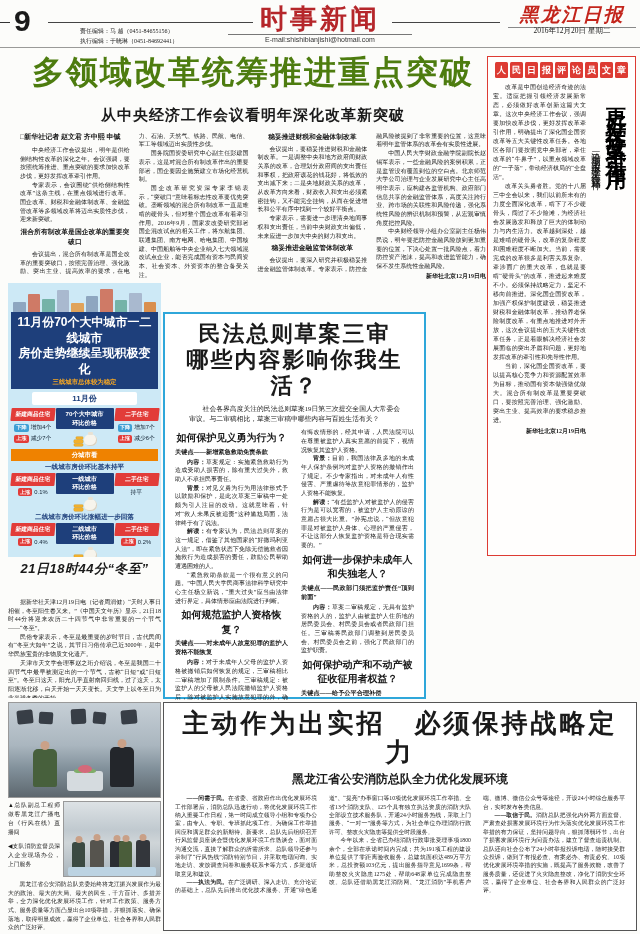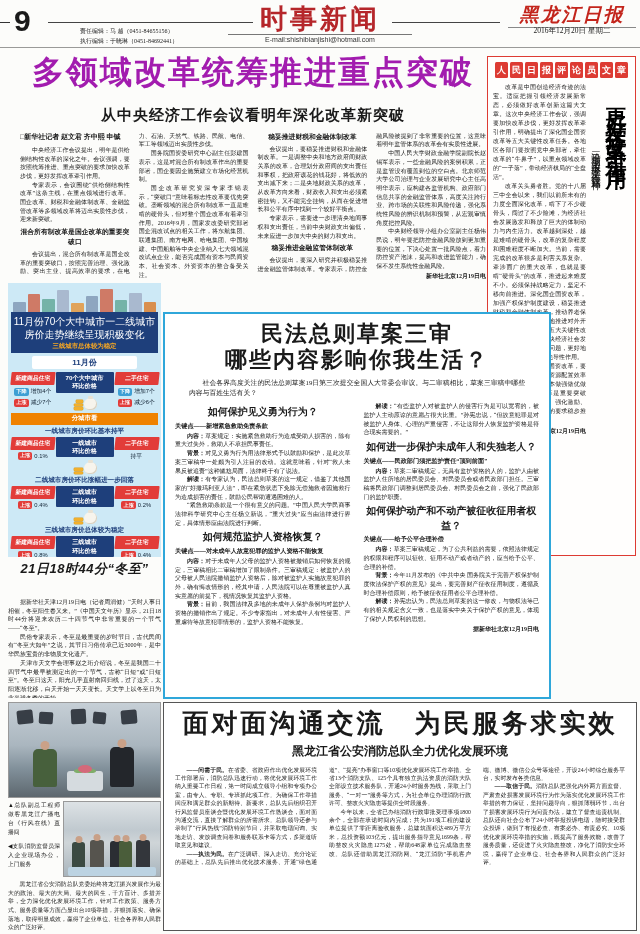--- a/index.html
+++ b/index.html
@@ -20,21 +20,21 @@
            color:#b5262a;letter-spacing:3px;}
   .h-mailrule{position:absolute;left:228px;top:34px;width:184px;border-top:0.5px solid #777;}
   .h-mail{position:absolute;left:200px;top:36px;width:240px;text-align:center;font-size:7px;color:#333;}
   .h-paper{position:absolute;left:508px;top:2px;width:128px;text-align:center;font-size:19px;font-weight:900;
            color:#c3251c;font-style:italic;letter-spacing:2px;}
   .h-daterule{position:absolute;left:508px;top:27px;width:128px;border-top:0.5px solid #888;}
   .h-date{position:absolute;left:508px;top:26px;width:128px;text-align:center;font-size:7.5px;color:#222;}
 
   
   .main-art{position:absolute;left:20px;top:54px;width:466px;}
-  .ma-head{text-align:center;font-size:32px;font-weight:900;color:#a21caf;letter-spacing:2px;
+  .ma-head{text-align:center;font-size:32px;font-weight:900;color:#4d7c0f;letter-spacing:2px;
            font-family:"Liberation Sans","DejaVu Sans",sans-serif;line-height:1.15;}
   .ma-sub{text-align:center;font-size:15px;font-weight:bold;margin-top:15px;letter-spacing:1px;}
   .ma-cols{margin-top:7px;height:180px;overflow:hidden;column-count:4;column-gap:9px;
            font-size:6px;line-height:1.45;text-align:justify;}
   .byline{font-size:7px;margin-bottom:4px;font-weight:bold;}
   .art-p{margin:0;text-indent:2em;}
   .art-h{margin:3px 0;font-weight:bold;text-align:center;font-size:6.8px;
          font-family:"Liberation Sans",sans-serif;}
   .art-date{margin:1px 0 0;text-align:right;font-weight:bold;}
 
@@ -55,21 +55,21 @@
   .ig{position:absolute;left:8px;top:283px;width:153px;height:274px;background:#cde9f6;overflow:hidden;
       font-family:"Liberation Sans","DejaVu Sans",sans-serif;}
   .sky{height:26px;display:flex;align-items:flex-end;gap:2px;padding:3px 5px 0;}
   .sky div{flex:1;border-radius:1px 1px 0 0;}
   .sky .b1{height:10px;background:#8ea6c0}.sky .b2{height:18px;background:#cf7a66}
   .sky .b3{height:13px;background:#74b3a8}.sky .b4{height:22px;background:#a9b9cf}
   .sky .b5{height:9px;background:#e0a35a}.sky .b6{height:16px;background:#8ea6c0}
   .sky .b7{height:23px;background:#cf7a66}.sky .b8{height:12px;background:#74b3a8}
   .sky .b9{height:19px;background:#a9b9cf}.sky .b10{height:10px;background:#d98f4e}
   .ig-ribbon{margin:0 3px;background:#1e3f7b;color:#fff;text-align:center;padding:3px 2px 2px;}
-  .ig-ribbon .l1{font-size:10px;font-weight:normal;line-height:1.3;}
+  .ig-ribbon .l1{font-size:12px;font-weight:bold;line-height:1.3;}
   .ig-ribbon .l2{font-size:6.4px;color:#f5a623;font-weight:bold;margin-top:1px;}
   .ig-month{width:68%;margin:3px auto;background:#fff;color:#1e3f7b;font-weight:bold;font-size:8px;
             text-align:center;border-radius:2px;padding:1px 0;}
   .ig-row3{display:flex;align-items:flex-start;margin:1px 2px;}
   .ig-col{flex:1;text-align:center;}
   .ig-tag{background:#e23c39;color:#fff;font-size:5.8px;font-weight:bold;padding:2px 0;border-radius:1px;
           transform:skewX(-6deg);margin:0 1px;}
   .ig-stat{display:flex;justify-content:center;align-items:center;gap:2px;margin-top:2px;font-size:5.8px;color:#123;}
   .bdg{color:#fff;font-size:5.2px;padding:0.5px 2px;border-radius:2px;font-weight:bold;}
   .bdg.down{background:#3e9fd4;}
@@ -87,21 +87,21 @@
               text-align:center;padding:1.5px 0;}
   .ig-sec-title{color:#1e3f7b;font-weight:bold;font-size:6.6px;text-align:center;margin:2px 0 0;}
 
   
   .dz{position:absolute;left:8px;top:560px;width:153px;height:138px;overflow:hidden;}
   .dz-title{font-size:13px;font-weight:900;text-align:center;font-family:"Liberation Sans",sans-serif;
             letter-spacing:0.5px;margin-bottom:20px;font-style:italic;}
   .dz p{margin:0;font-size:6px;line-height:1.45;text-align:justify;text-indent:2em;}
 
   
-  .mf{position:absolute;left:163px;top:312px;width:388px;height:387px;border:2.5px solid #2fa7da;
+  .mf{position:absolute;left:163px;top:312px;width:263px;height:387px;border:2.5px solid #2fa7da;
       box-sizing:border-box;background:#fff;padding:7px 10px;}
   .mf-t{ text-align:center;font-size:22px;font-weight:900;line-height:1.18;letter-spacing:2px;}
   .mf-intro{font-size:6.8px;margin:5px 14px 4px;line-height:1.5;text-align:justify;text-indent:2em;}
   .mf-cols{column-count:2;column-gap:13px;height:282px;overflow:hidden;font-size:6px;line-height:1.45;text-align:justify;}
   .q-h{font-weight:bold;text-align:center;font-size:10px;margin:3px 0 2px;
        font-family:"Liberation Sans",sans-serif;}
   .q-k{font-weight:bold;font-size:6.2px;margin:0 0 1px;font-family:"Liberation Sans",sans-serif;}
   .q-p{margin:0;text-indent:2em;}
   .q-p b{font-family:"Liberation Sans",sans-serif;}
   .q-date{margin:2px 0 0;text-align:right;font-weight:bold;}
@@ -416,21 +416,21 @@
       <p class="q-k">关键点——给予公平合理补偿</p>
       <p class="q-p"><b>内容：</b><span>草案三审稿规定，为了公共利益的需要，依照法律规定的权限和程序可以征收、征用不动产或者动产的，应当给予公平、合理的补偿。</span></p>
       <p class="q-p"><b>背景：</b><span>今年11月发布的《中共中央 国务院关于完善产权保护制度依法保护产权的意见》提出，要完善财产征收征用制度，遵循及时合理补偿原则，给予被征收征用者公平合理补偿。</span></p>
       <p class="q-p"><b>解读：</b><span>孙宪忠认为，民法总则草案的这一修改，与物权法等已有的相关规定含义一致，也是落实中央关于保护产权的意见，体现了保护人民权利的思想。</span></p>
       <p class="q-date">据新华社北京12月19日电</p>
     </div>
   </div>
 
 
   <div class="fire">
-    <div class="fire-h1">面对面沟通交流　为民服务求实效</div>
+    <div class="fire-h1">主动作为出实招　必须保持战略定力</div>
     <div class="fire-h2">黑龙江省公安消防总队全力优化发展环境</div>
     <div class="fire-cols">
       <p><b>——问需于民。</b><span>在省委、省政府作出优化发展环境工作部署后，消防总队迅速行动，将优化发展环境工作纳入重要工作日程，第一时间成立领导小组和专项办公室，由专人、专职、专班抓此项工作。为确保工作举措回应和满足群众的新期待、新要求，总队先后组织召开行风监督员座谈会暨优化发展环境工作恳谈会，面对面沟通交流，直接了解群众的所需所求。总队领导还参与录制了“行风热线”消防特别节目，并采取电话问询、实地走访、发放调查问卷和服务联系卡等方式，多渠道听取意见和建议。</span></p>
       <p><b>——执法为民。</b><span>在广泛调研、深入走访、充分论证的基础上，总队先后推出优化技术服务、开通“绿色通道”、“提亮”办事窗口等10项优化发展环境工作举措。全省13个消防支队、125个具有独立执法资质的消防大队全部设立技术服务队，开通24小时服务热线，采取上门服务、“一对一”服务等方式，为社会单位办理消防行政许可、整改火灾隐患等提供全时段服务。</span></p>
       <p><b></b><span>今年以来，全省已办结消防行政审批受理事项1800余个，全部在承诺时间内完成；共为191项工程的建设单位提供了零距离验收服务，总建筑面积达489万平方米，总投资额103亿元，提出服务指导意见1699条，帮助整改火灾隐患1275处，帮助648家单位完成隐患整改。总队还借助黑龙江消防网、“龙江消防”手机客户端、微博、微信公众号等途径，开设24小时综合服务平台，实时发布各类信息。</span></p>
       <p><b>——取信于民。</b><span>消防总队把强化内外两方面监督、严肃查处损害发展环境行为作为落实优化发展环境工作举措的有力保证，坚持问题导向，狠抓薄弱环节，出台了损害发展环境行为问责办法，建立了督查追责机制。总队还向社会公布了24小时举报投诉电话，随时接受群众投诉，做到了有报必查、有案必办、有责必究。10项优化发展环境举措的实施，既提高了服务效能，改善了服务质量，还促进了火灾隐患整改，净化了消防安全环境，赢得了企业单位、社会各界和人民群众的广泛好评。</span></p>
     </div>
   </div>
 
   <div class="lp">

